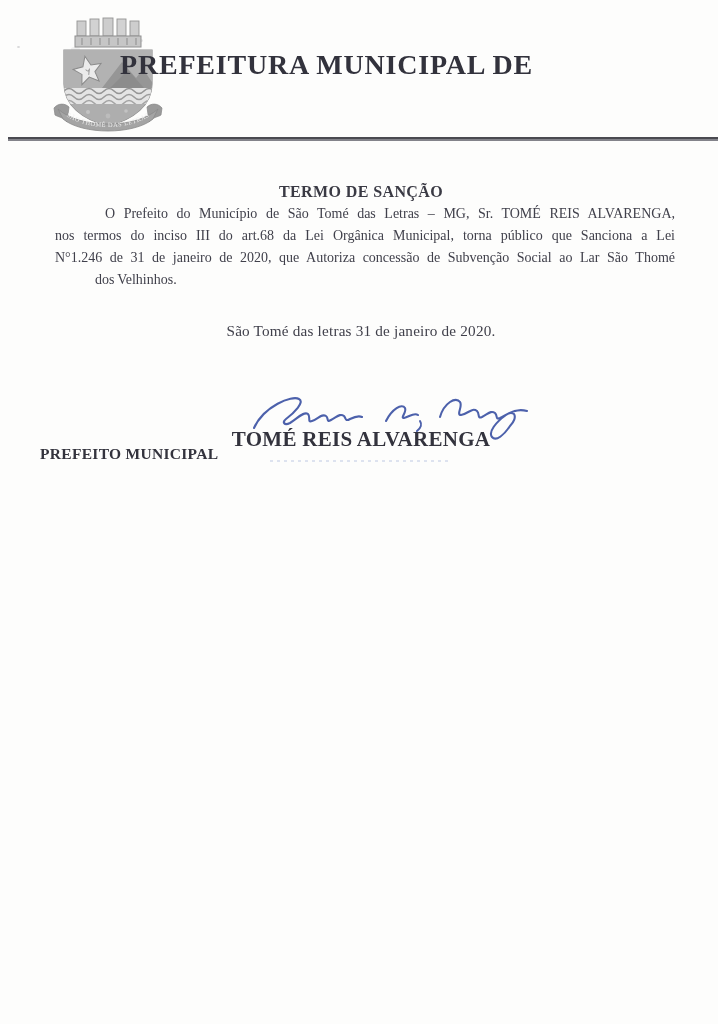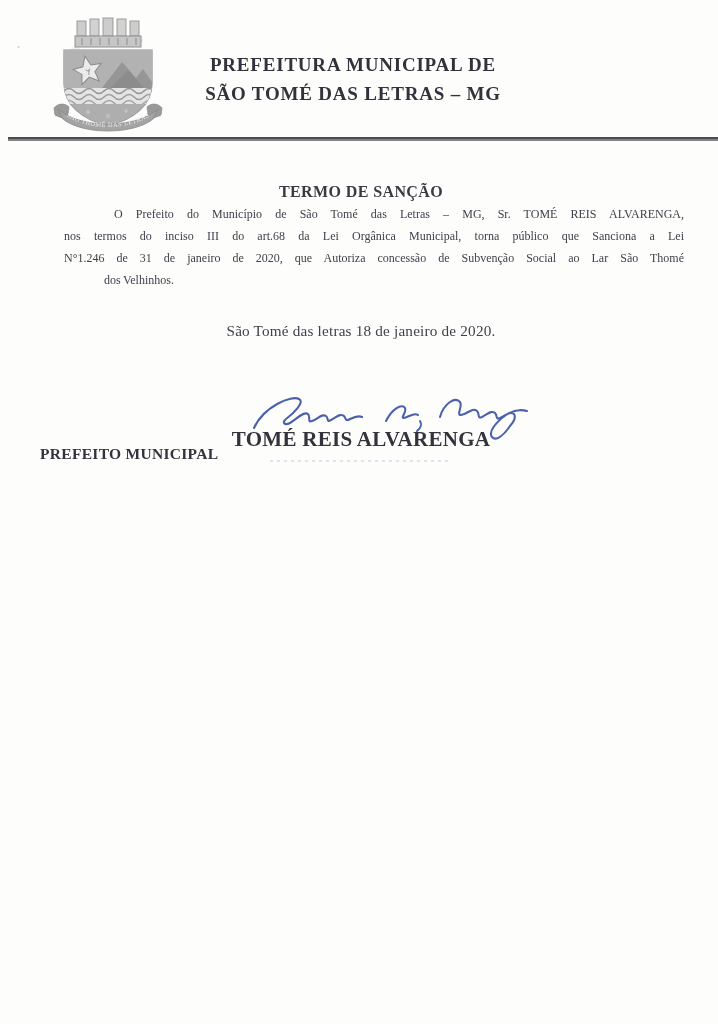--- a/index.html
+++ b/index.html
@@ -6,35 +6,35 @@
   .page{
     position:relative;
     width:718px;height:1024px;
     background:#fdfdfc;
     overflow:hidden;
     font-family:"Liberation Serif","DejaVu Serif",serif;
   }
   .seal{position:absolute;left:52px;top:12px;width:112px;height:124px;}
   .org-title{
     position:absolute;left:120px;top:50px;width:466px;
-    text-align:center;font-weight:bold;font-size:19px;line-height:29px;
+    font-weight:bold;font-size:28px;line-height:29px;
     letter-spacing:0.8px;color:#32323c;
   }
   .rule{
     position:absolute;left:8px;top:137px;width:710px;height:2px;
     background:#4a4a50;box-shadow:0 2px 0 #83838a;
   }
   .content-col{position:absolute;left:40px;width:642px;}
   .doc-title{
     top:152px;text-align:center;font-weight:bold;font-size:16px;
     letter-spacing:0.4px;color:#3a3a44;margin-top:31px;
   }
   .body-par{
-    position:absolute;left:64px;top:203px;width:620px;
-    font-size:12px;line-height:22px;color:#40404b;
+    position:absolute;left:55px;top:203px;width:620px;
+    font-size:14px;line-height:22px;color:#40404b;
     word-spacing:-0.5px;
   }
   .body-line{text-align:justify;text-align-last:justify;}
   .body-line.first{text-indent:50px;}
   .body-line.last{text-align:last;text-align-last:left;margin-left:40px;}
   .date-line{
     top:322px;text-align:center;font-size:15.2px;color:#40404b;letter-spacing:0.2px;
   }
   .sig-ink{position:absolute;left:246px;top:386px;width:290px;height:60px;z-index:3;}
   .sig-name{
@@ -111,35 +111,34 @@
       <path d="M110,96 C106,91 99,91 95,95 L97,110 C101,105 106,105 109,103 Z" fill="#9a9a9a" stroke="#878787" stroke-width="0.7"></path>
       <path d="M6,97 C28,117 84,117 106,97 L101,107 C82,123 30,123 11,107 Z" fill="#a4a4a4" stroke="#8a8a8a" stroke-width="0.8"></path>
       <text font-size="6.4" fill="#ededed" letter-spacing="0.5" font-family="Liberation Serif, DejaVu Serif, serif">
         <textPath href="#ribbonTextPath" startOffset="50%" text-anchor="middle">SÃO THOMÉ DAS LETRAS</textPath>
       </text>
     </g>
   </svg>
 
   <div class="org-title">
     <div>PREFEITURA MUNICIPAL DE</div>
-    <div>SÃO TOMÉ DAS LETRAS – MG</div>
   </div>
 
   <div class="rule"></div>
 
   <div class="content-col doc-title">TERMO DE SANÇÃO</div>
 
   <div class="body-par">
     <div class="body-line first">O Prefeito do Município de São Tomé das Letras – MG, Sr. TOMÉ REIS ALVARENGA,</div>
     <div class="body-line">nos termos do inciso III do art.68 da Lei Orgânica Municipal, torna público que Sanciona a Lei</div>
     <div class="body-line">N°1.246 de 31 de janeiro de 2020, que Autoriza concessão de Subvenção Social ao Lar São Thomé</div>
     <div class="body-line last">dos Velhinhos.</div>
   </div>
 
-  <div class="content-col date-line">São Tomé das letras 18 de janeiro de 2020.</div>
+  <div class="content-col date-line">São Tomé das letras 31 de janeiro de 2020.</div>
 
   <svg class="sig-ink" viewBox="0 0 290 60">
     <g fill="none" stroke-width="2.1" stroke-linecap="round" stroke-linejoin="round" opacity="0.92">
       <path d="M8,42 C18,20 46,9 53,13 C59,16 48,27 40,33 C36,36 38,40 44,37 C52,32 58,25 62,28 C65,31 61,37 66,35 C72,33 76,27 80,30 C83,32 80,37 85,34 C91,31 94,27 98,30 C100,32 99,36 104,33 C108,31 112,29 116,31" stroke="#3e54a5"></path>
       <path d="M140,35 C146,23 156,17 159,22 C161,26 154,32 158,32 C163,31 168,26 172,29 M174,35 C176,38 175,42 171,45" stroke="#3e54a5"></path>
       <path d="M194,31 C198,17 210,10 214,16 C217,20 210,29 215,29 C222,28 226,21 231,25 C234,28 231,33 236,31 C242,28 245,24 249,27 C252,30 249,34 254,32 C260,29 264,25 268,28 C270,31 268,36 264,40 C258,49 250,56 246,51 C242,46 250,36 260,29 C266,25 274,23 281,25" stroke="#3e54a5"></path>
     </g>
   </svg>
 
   <div class="content-col sig-name">TOMÉ REIS ALVARENGA</div>

